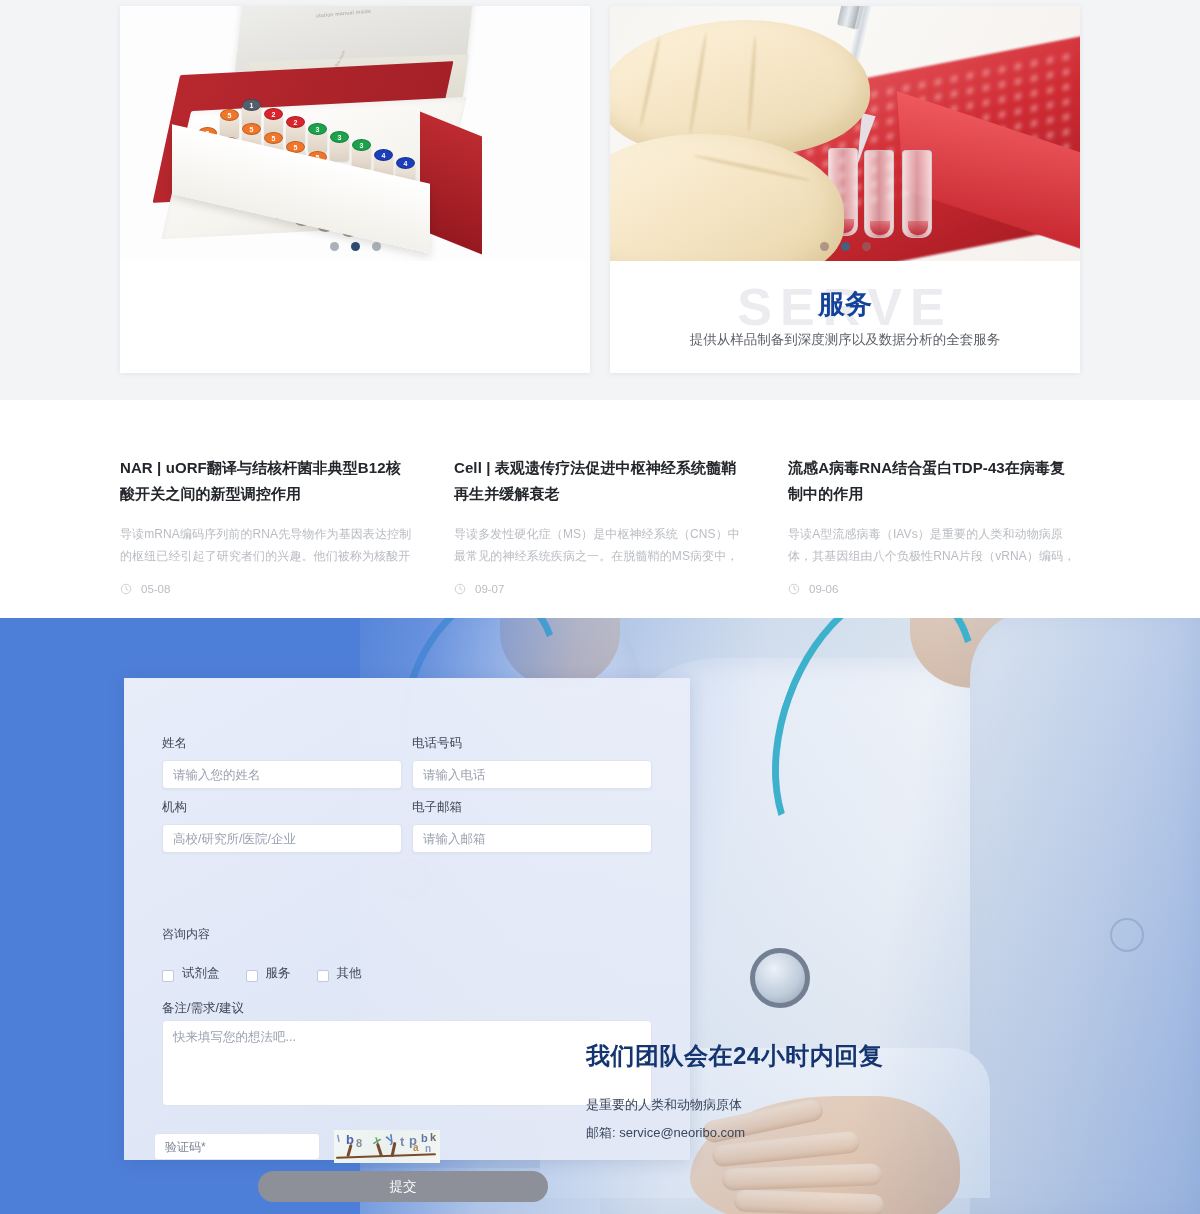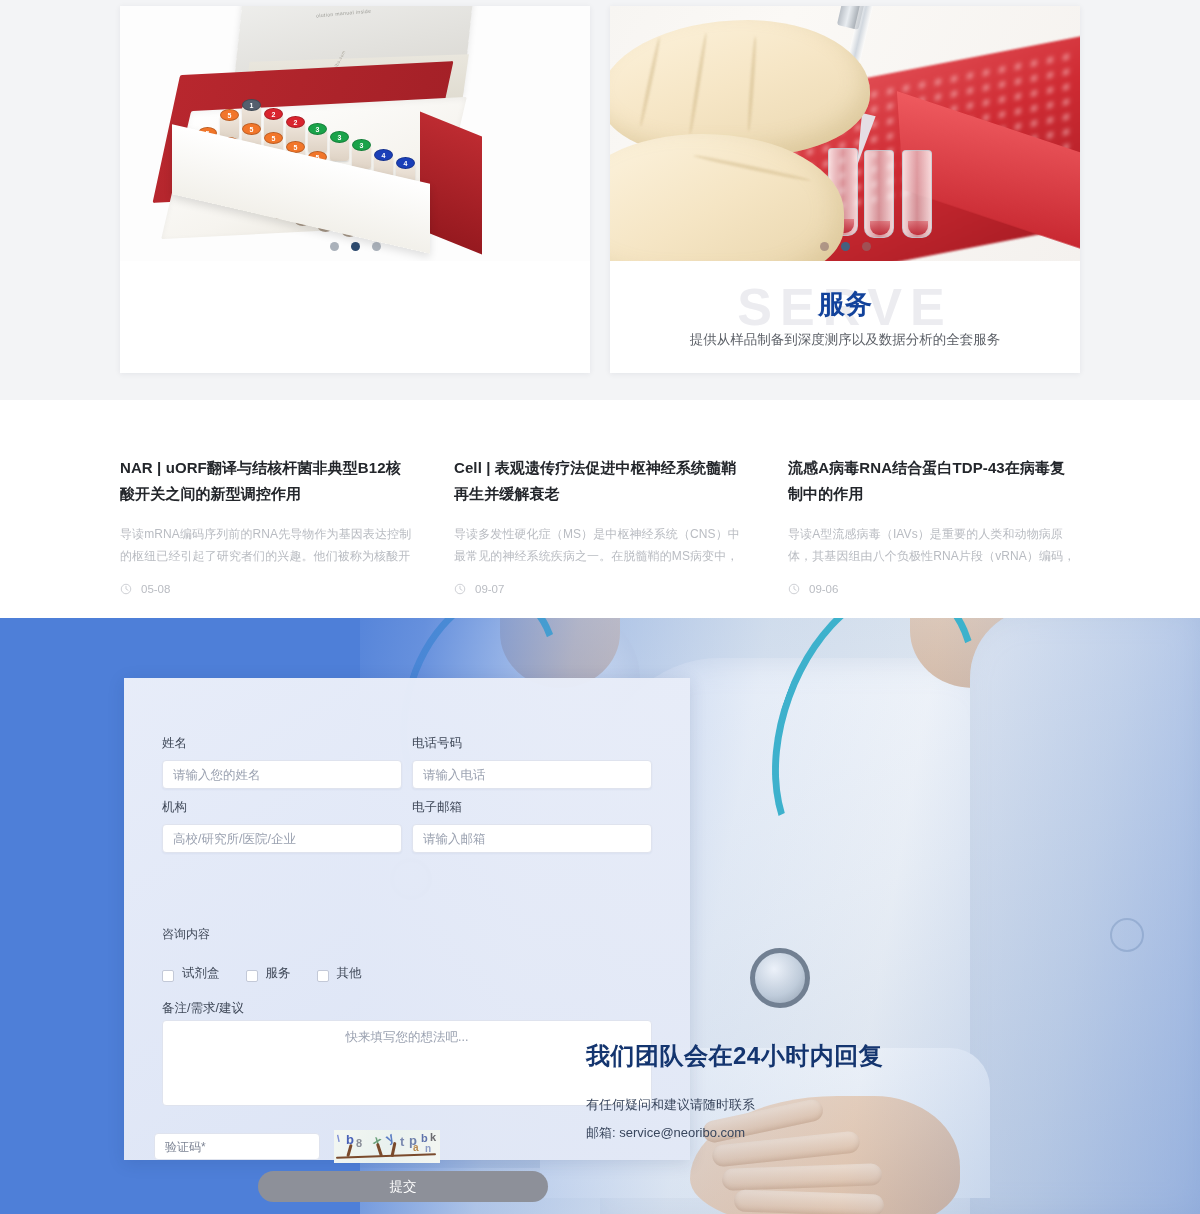--- a/index.html
+++ b/index.html
@@ -307,21 +307,21 @@
   .chk { display:flex; align-items:flex-end; gap:8px; font-size:12.5px; color:#3e4757; }
   .chkbox {
     width:12px; height:12px; background:#fff;
     border:1px solid #c3c9d8; border-radius:2px;
   }
   .remark-label { position:absolute; left:38px; top:322px; font-size:12.5px; color:#3e4757; }
   .remark {
     position:absolute; left:38px; top:342px; width:490px; height:86px;
     background:#fff; border:1px solid #dfe3ee; border-radius:4px;
     font-family:"Liberation Sans","DejaVu Sans",sans-serif;
-    font-size:12.5px; color:#2c3240; padding:8px 10px; resize:none;text-align:center;
+    font-size:12.5px; color:#2c3240; padding:8px 10px; resize:none;
   }
   .remark::placeholder { color:#9aa1b0; }
   .cap-row { position:absolute; left:30px; top:452px; display:flex; align-items:center; gap:14px; }
   .cap-input {
     width:166px; height:27px; background:#fff;
     border:1px solid #dfe3ee; border-radius:4px;
     font-family:"Liberation Sans","DejaVu Sans",sans-serif;
     font-size:12px; color:#2c3240; padding:0 10px;
   }
   .cap-input::placeholder { color:#7d8494; }
@@ -617,19 +617,19 @@
           <div class="cline" style="left:44px;top:13px;width:3px;height:14px;transform:rotate(-18deg);"></div>
           <div class="cline" style="left:58px;top:12px;width:3px;height:15px;transform:rotate(12deg);"></div>
         </div>
       </div>
 
       <button class="submit-btn">提交</button>
     </div>
 
     <div class="promise" style="left:586px;top:422px;">
       <div class="promise-title">我们团队会在24小时内回复</div>
-      <div class="promise-line">有任何疑问和建议请随时联系</div>
+      <div class="promise-line">是重要的人类和动物病原体</div>
       <div class="promise-line" style="margin-top:6px;">邮箱: service@neoribo.com</div>
     </div>
 
   </div>
 
 </div>
 
 </body></html>

